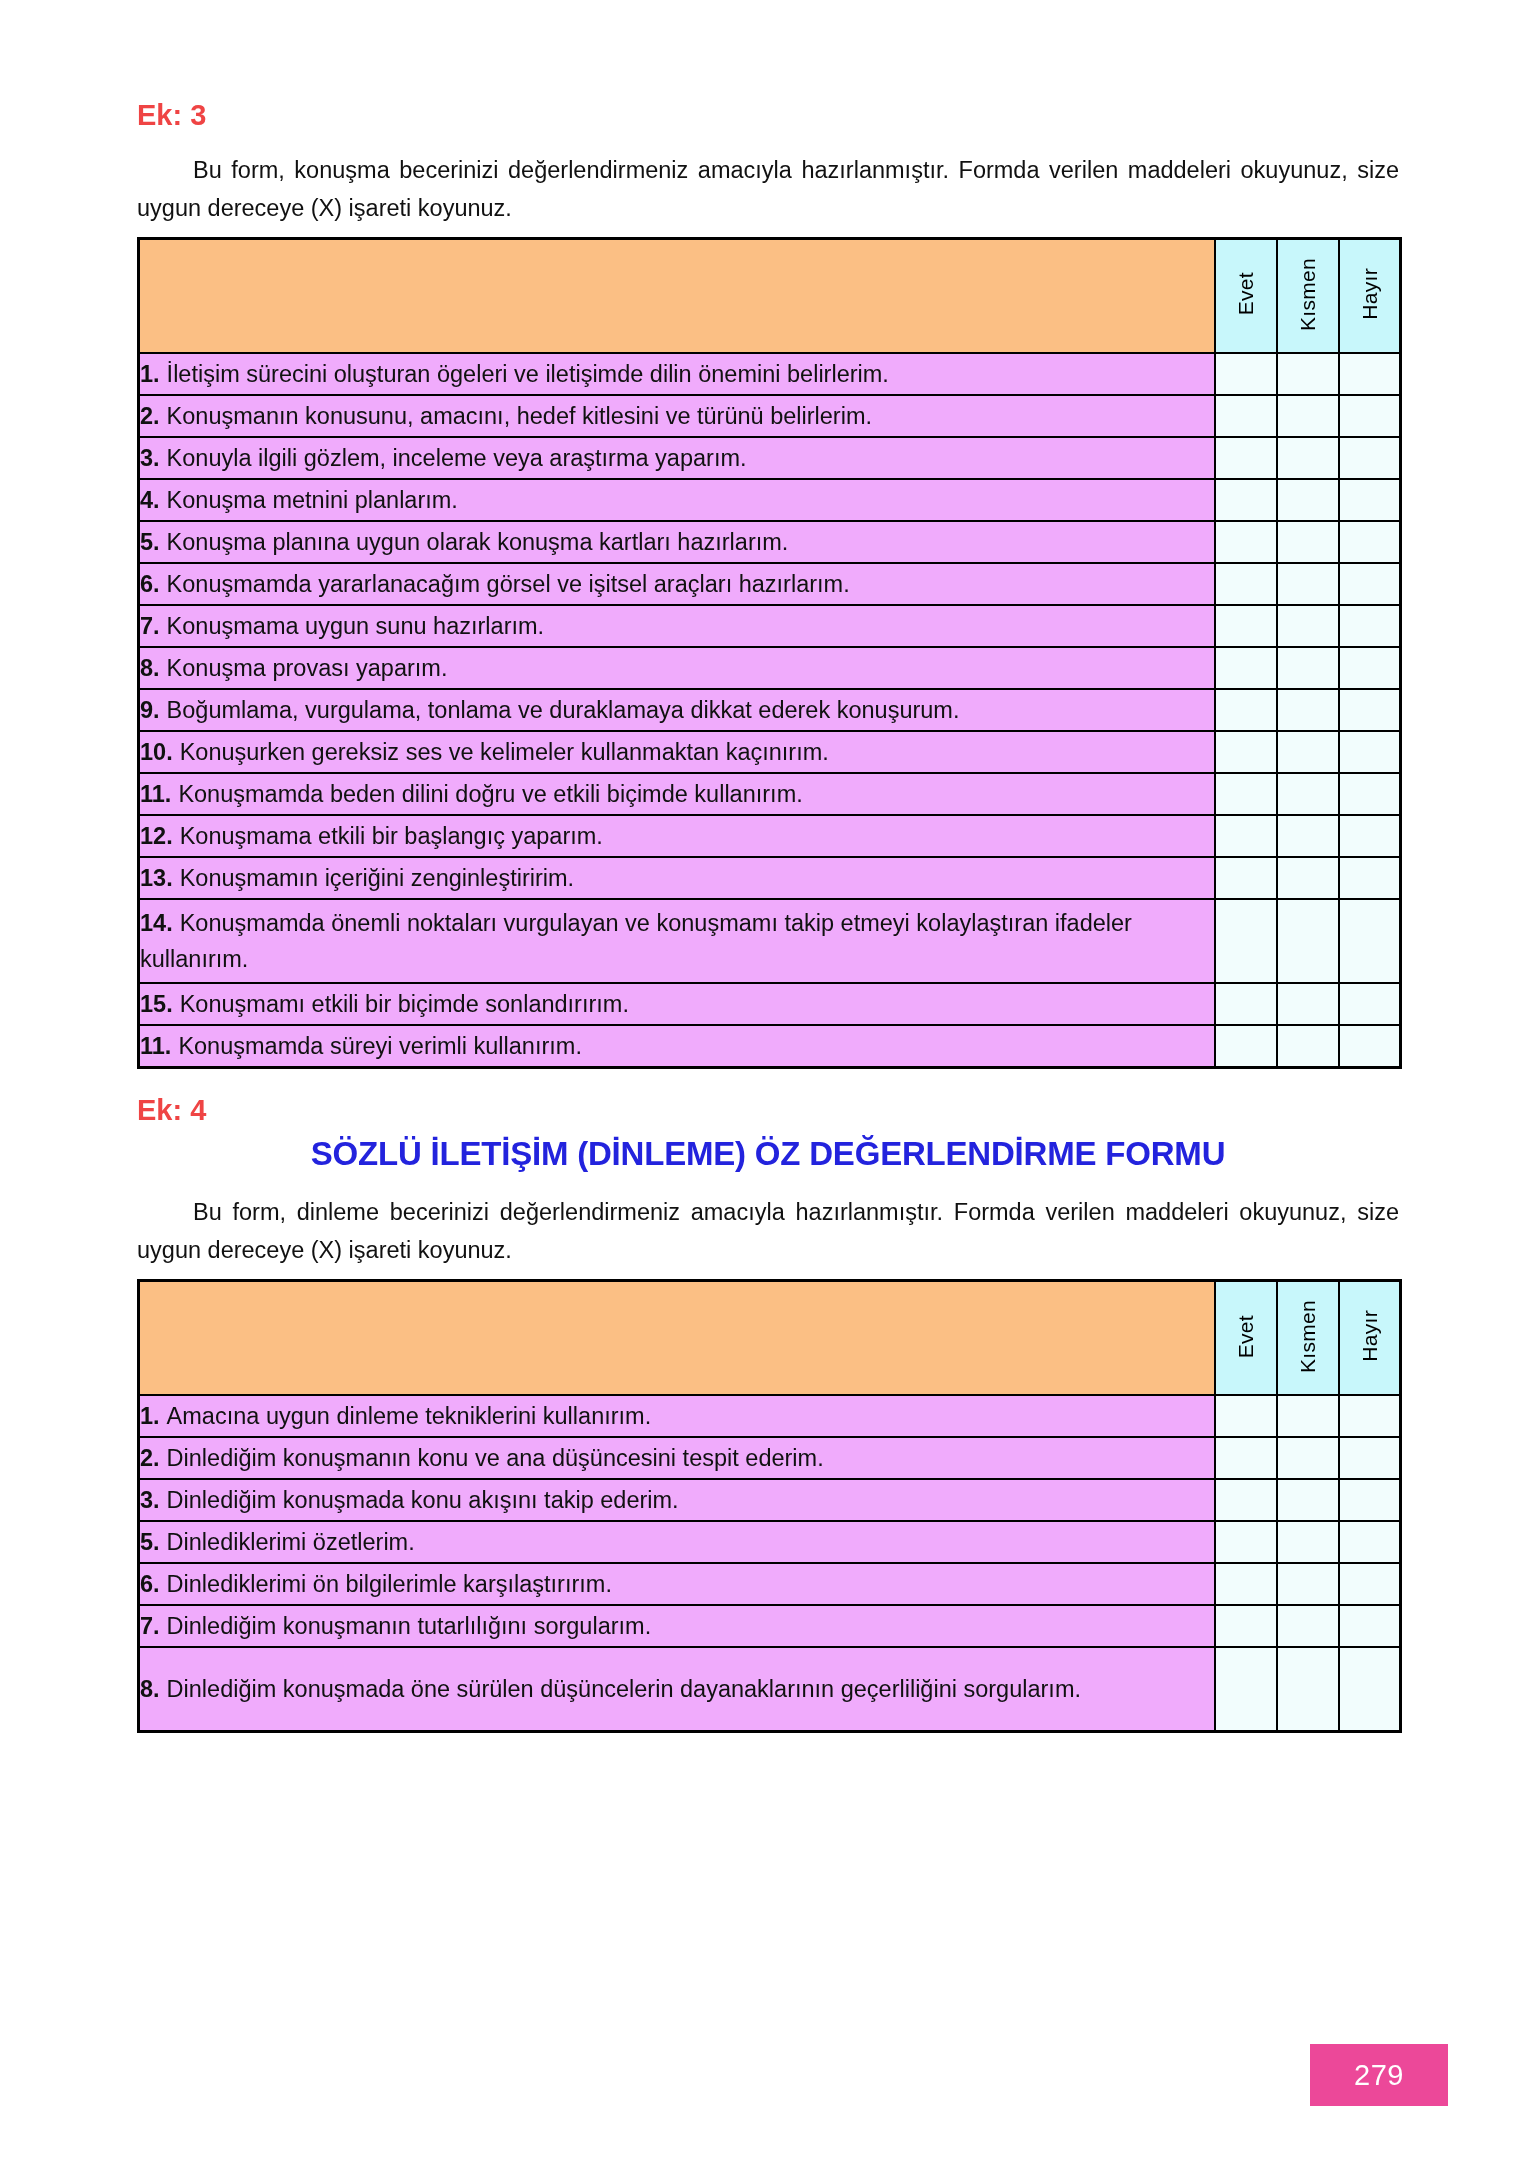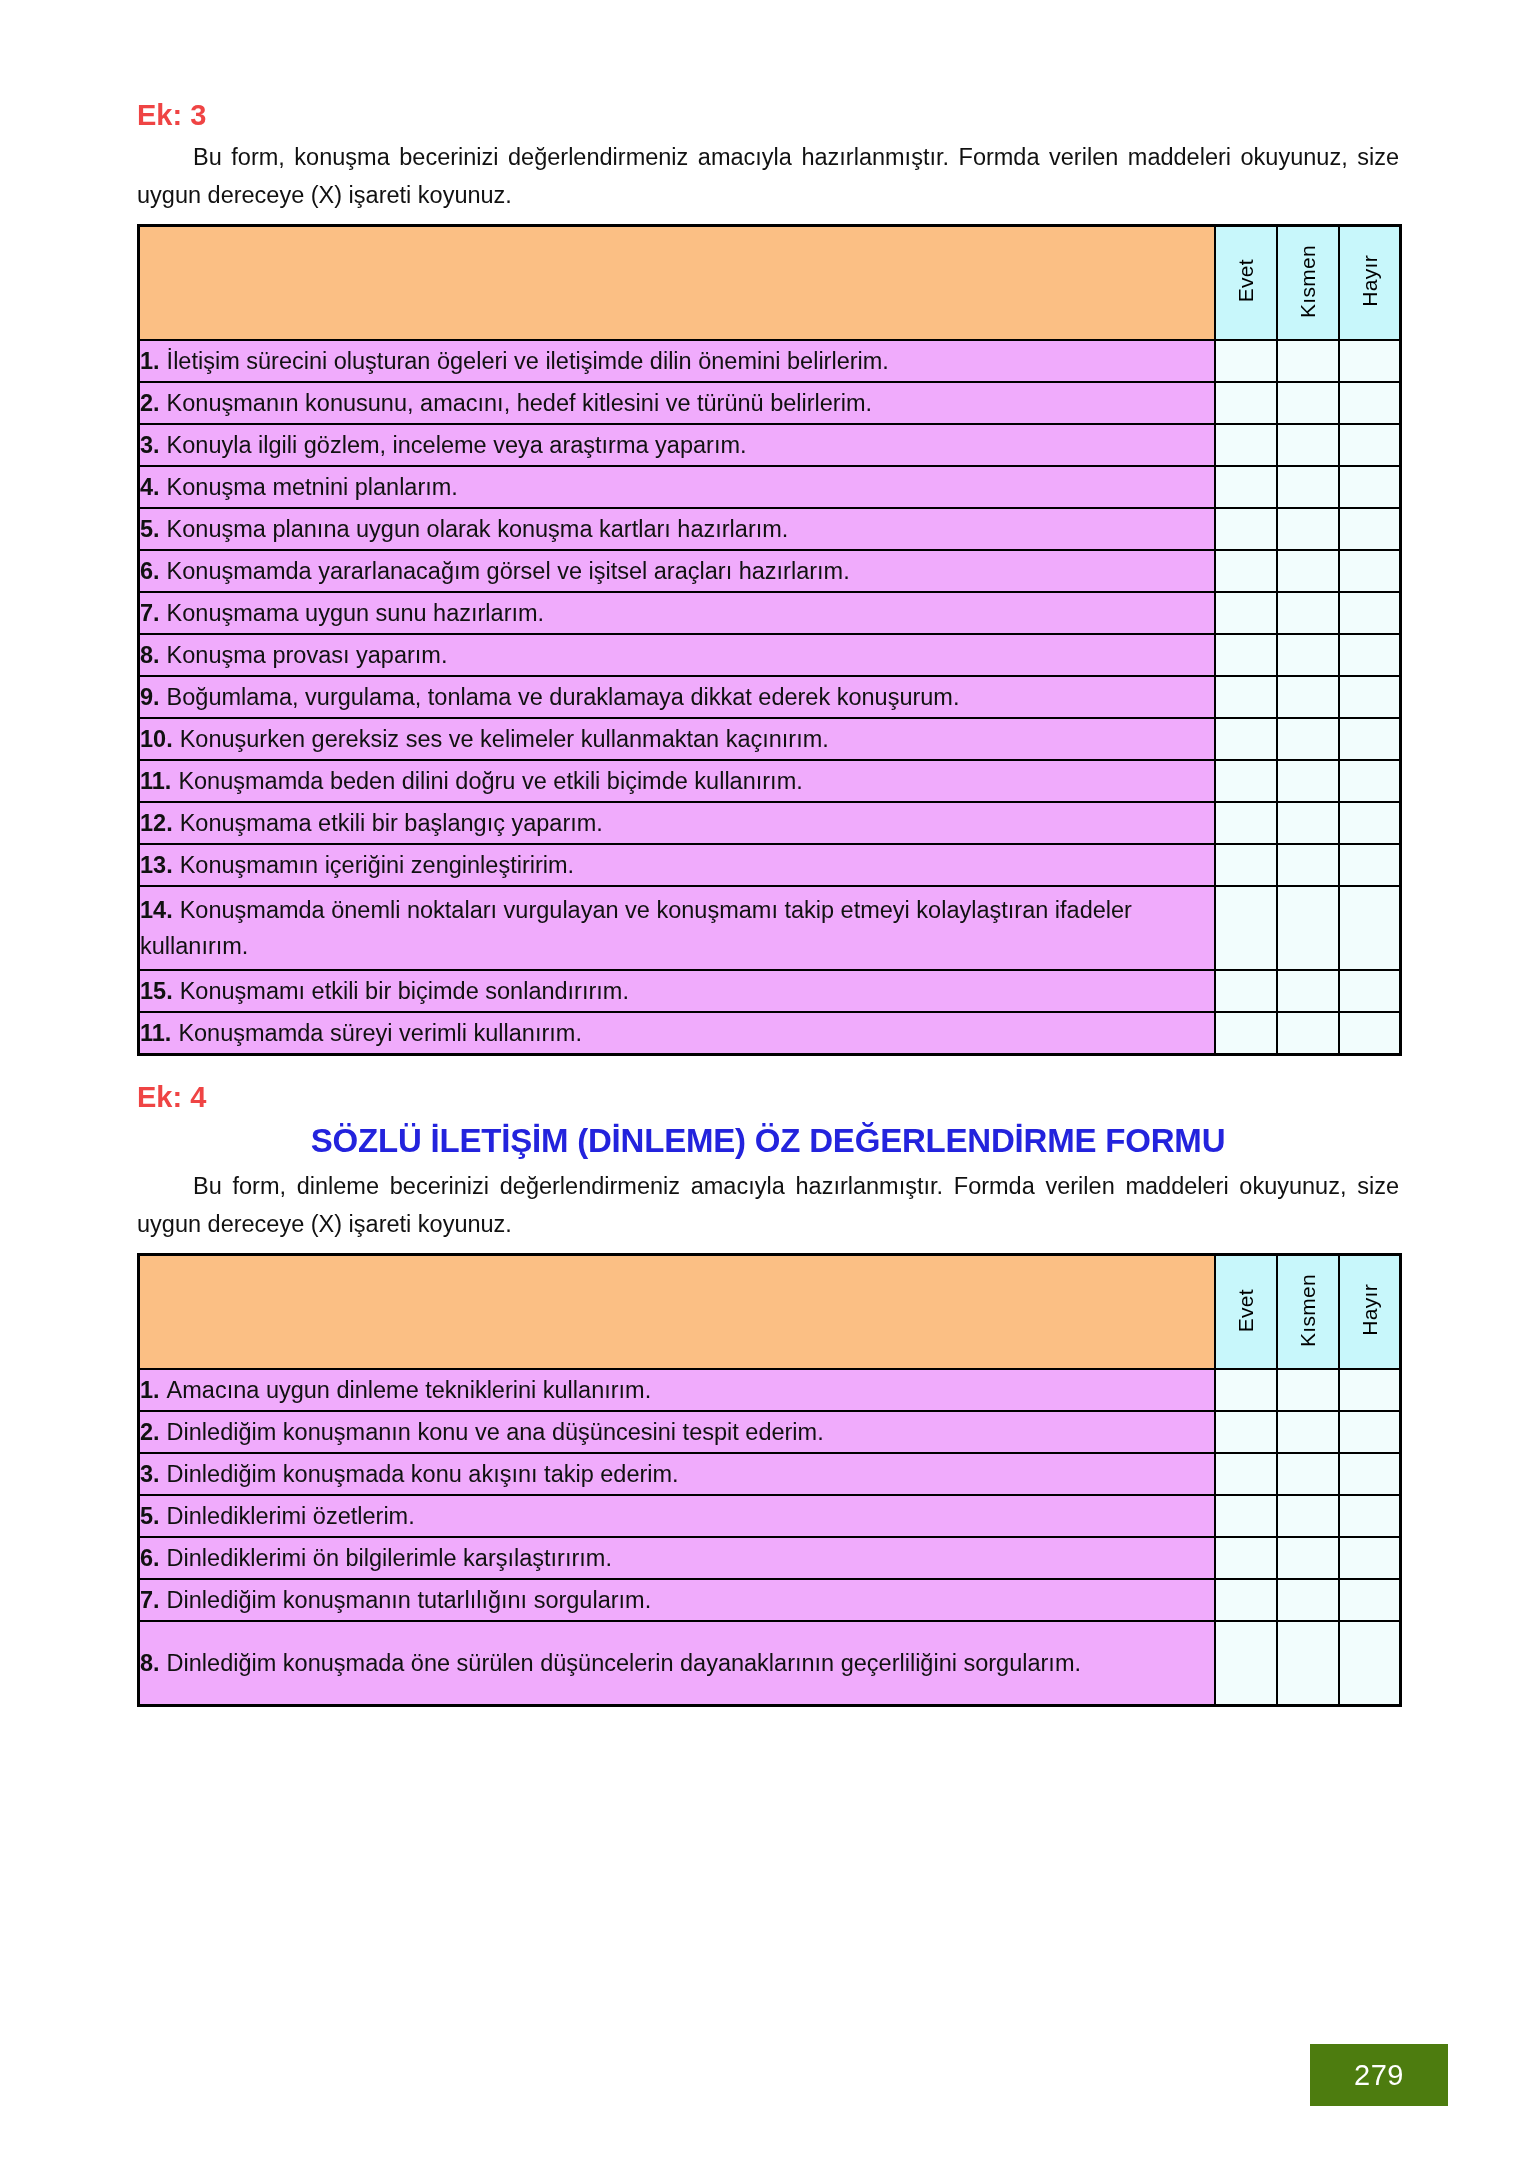--- a/index.html
+++ b/index.html
@@ -48,21 +48,21 @@
     margin: 0 0 4px 0;
     line-height: 1.25;
     letter-spacing: -0.2px;
   }
 
   .intro {
     font-size: 23.5px;
     line-height: 1.62;
     text-align: justify;
     text-justify: inter-word;
-    margin: 6px 0 10px 0;
+    margin: 19px 0 10px 0;
     text-indent: 56px;
     color: #111;
   }
 
   
   table.eval {
     border-collapse: collapse;
     width: 1262px;
     table-layout: fixed;
     border: 3px solid #000;
@@ -116,21 +116,21 @@
   tr.r1 td { height: 40px; }
   tr.r2 td { height: 82px; margin-left: 16px; }
 
   
   .page-number {
     position: absolute;
     left: 1310px;
     top: 2044px;
     width: 138px;
     height: 62px;
-    background: #4d7c0f;
+    background: #ec4899;
     color: #ffffff;
     font-size: 29px;
     display: flex;
     align-items: center;
     justify-content: center;
     letter-spacing: 0.5px;
   }
 
   .spacer-sm { height: 22px; }
 </style>

